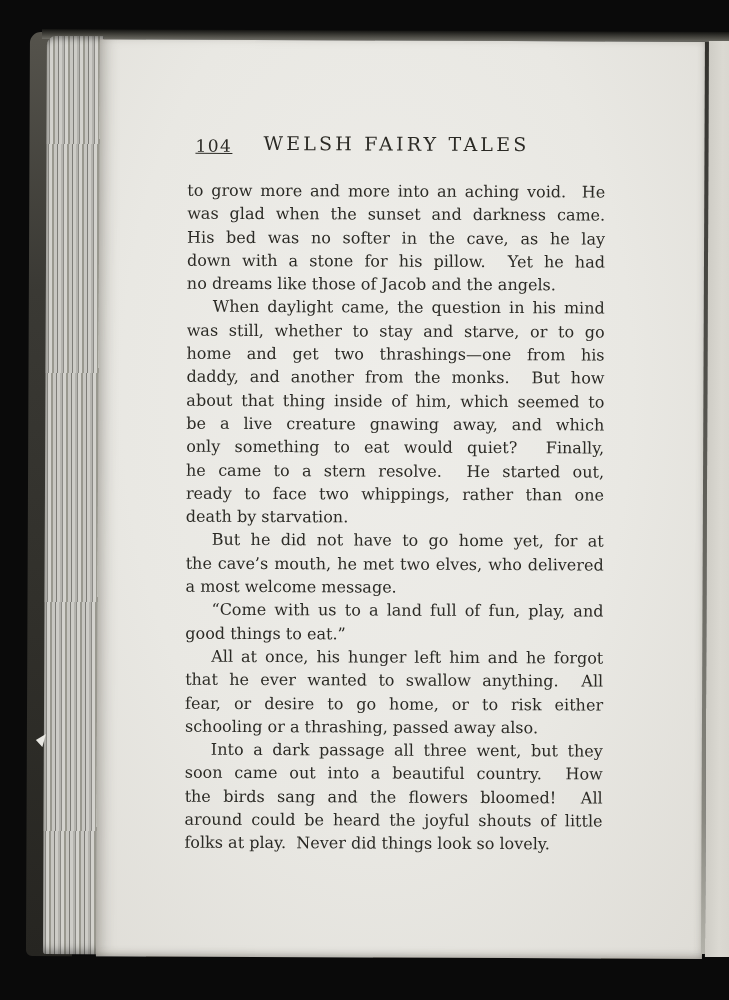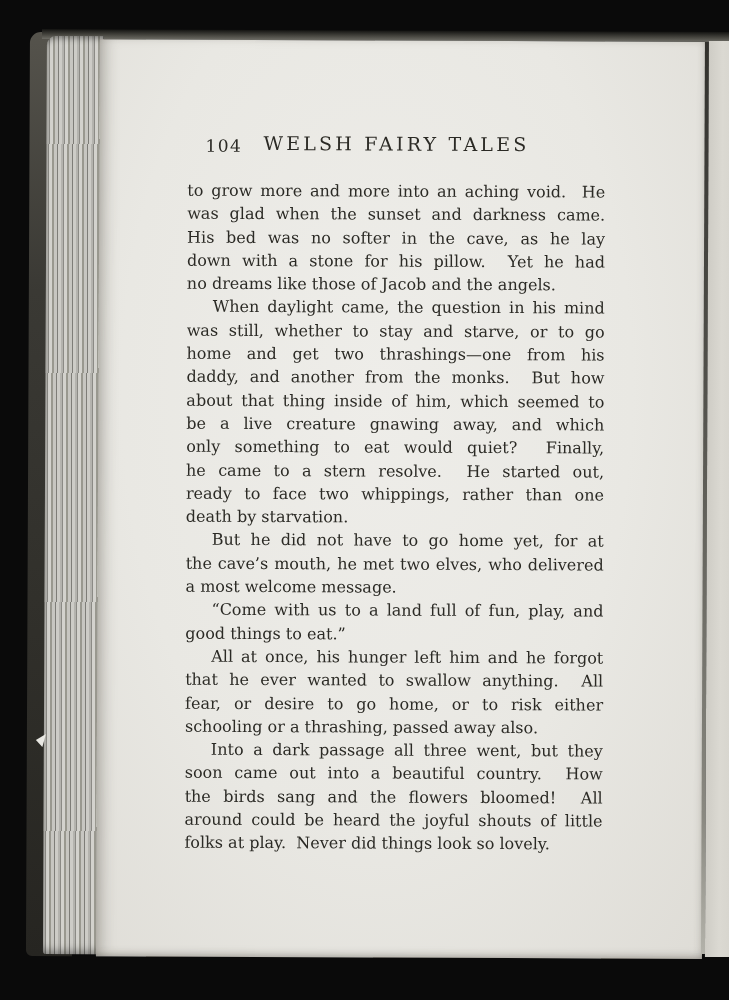--- a/index.html
+++ b/index.html
@@ -65,23 +65,24 @@
     background: #e9e8e3;
     clip-path: polygon(0 45%, 100% 0, 65% 100%);
   }
 
   
   .header-row {
     left: 88px; top: 92px; width: 418px; height: 26px;
     color: #2b2a25;
   }
   .header-row .pagenum {
-    left: 18px; top: 4px;
+    left: 8px; top: 4px;
     font-size: 17px; letter-spacing: 1.5px;
     font-variant-numeric: oldstyle-nums;
+    text-decoration: underline;
   }
   .header-row .title {
     left: 0; top: 0; width: 100%;
     text-align: center;
     font-size: 19px; letter-spacing: 3.2px;
     white-space: nowrap;
   }
   .body-block {
     left: 88px; top: 139px; width: 418px;
     color: #2b2a25;

